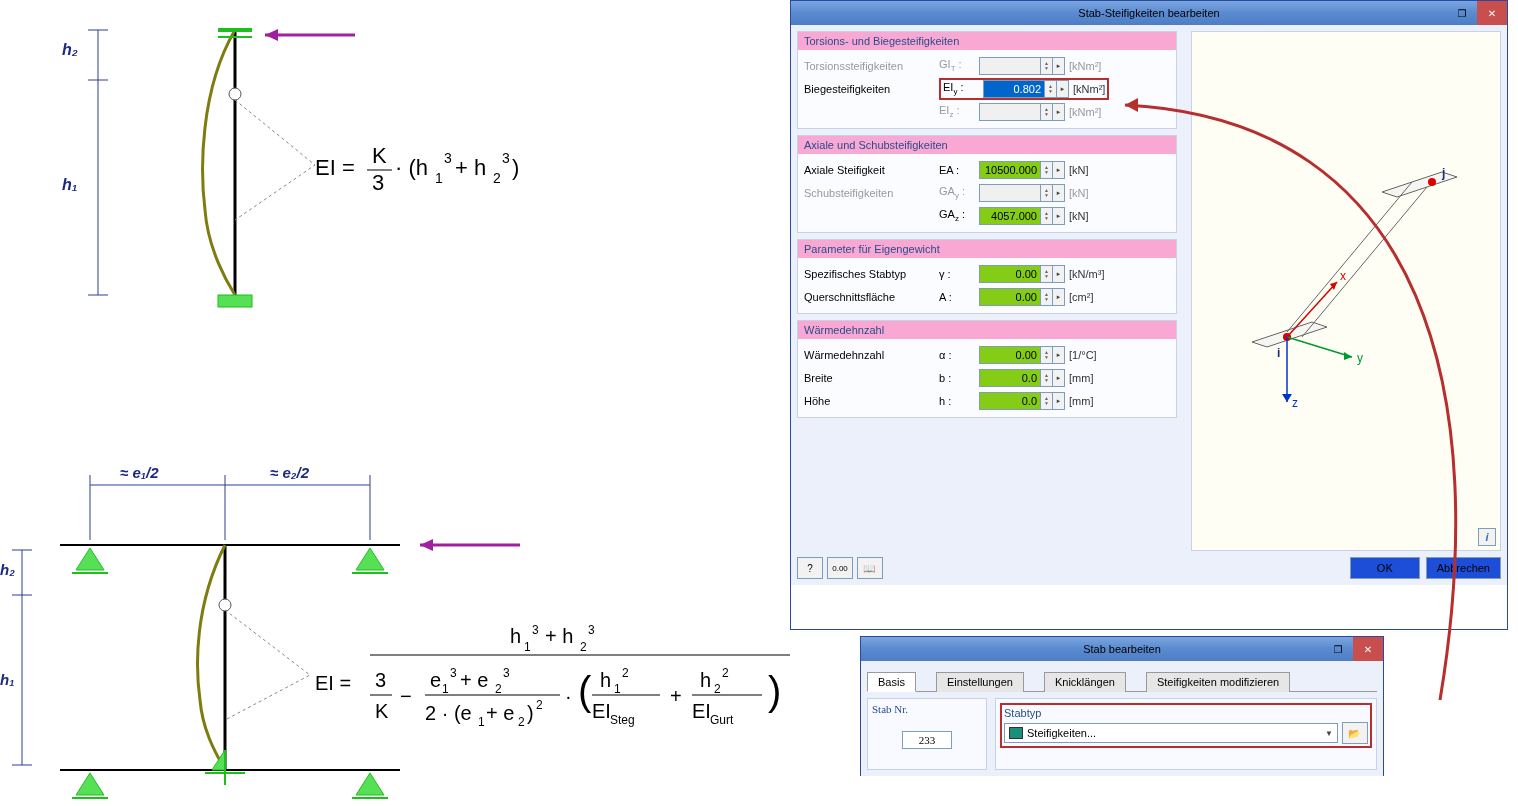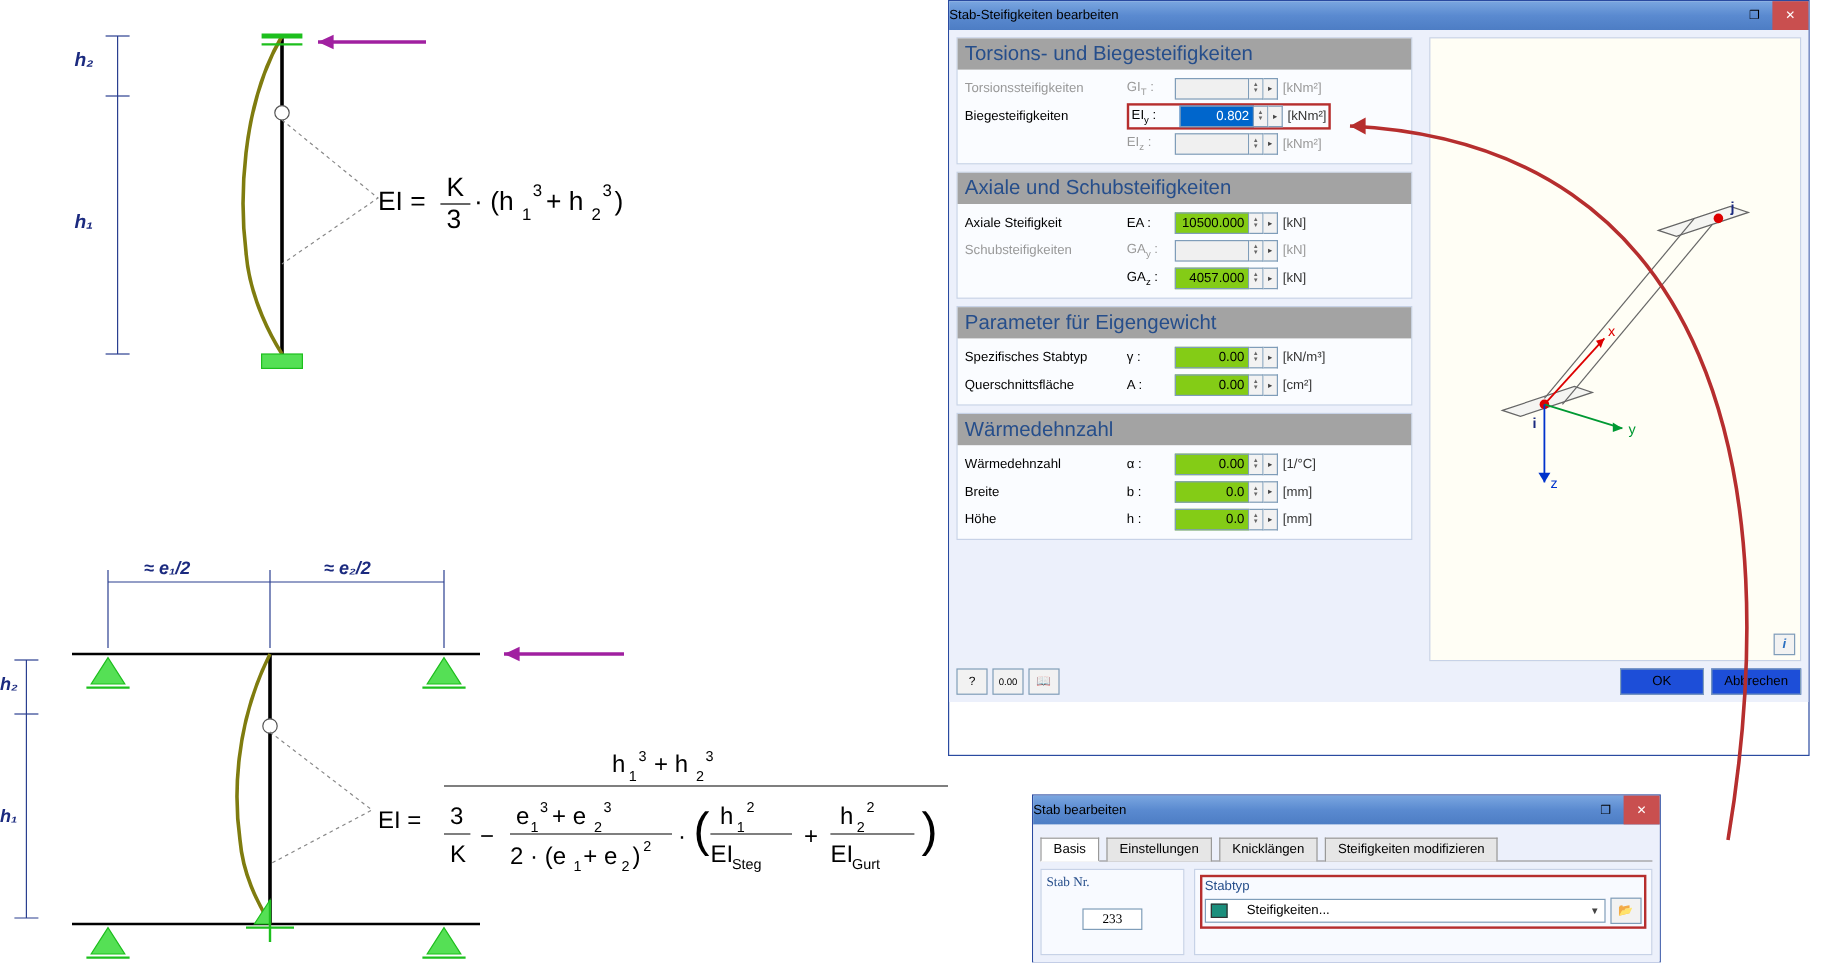--- a/index.html
+++ b/index.html
@@ -1,28 +1,28 @@
 <!DOCTYPE html>
 <html><head>
 <meta charset="utf-8">
 <style>
   * { box-sizing: border-box; }
   body { margin:0; font-family: Tahoma, Arial, sans-serif; font-size:11px; background:#fff; width:1518px; height:806px; position:relative; color:#000; }
   .diagram-area { position:absolute; left:0; top:0; width:830px; height:676px; }
   .dialog1 { position:absolute; left:790px; top:0; width:718px; height:630px; }
-  .dialog2 { position:absolute; left:860px; top:662px; width:524px; height:140px; }
+  .dialog2 { position:absolute; left:860px; top:636px; width:524px; height:140px; }
   .win { border:1px solid #2a4aa0; background:#fff; }
-  .titlebar { height:24px; background:linear-gradient(180deg,#7aa6e0 0%, #5a8ad0 50%, #4d7dc4 100%); display:flex; align-items:center; position:relative; font-size:11px; color:#000; }
+  .titlebar { height:24px; background:linear-gradient(180deg,#7aa6e0 0%, #5a8ad0 50%, #4d7dc4 100%); display:flex; align-items:center; justify-content:center; position:relative; font-size:11px; color:#000; }
   .titlebar .tbtns { position:absolute; right:0; top:0; display:flex; height:100%; }
   .tbtn { width:30px; height:24px; display:flex; align-items:center; justify-content:center; font-family: "Segoe UI Symbol", sans-serif; font-size:10px; }
   .tbtn.close { background:#c94f4f; color:#fff; }
   .tbtn.minmax { color:#000; }
   .winbody { padding:6px; background:#ecf0fb; }
   .group { border:1px solid #c7d2e7; margin-bottom:6px; background:#fafcff; }
-  .group-title { font-size:17px; padding:3px 6px; color:#264e8b; background:#a3a3a3; }
+  .group-title { font-size:11px; padding:3px 6px; color:#264e8b; background:#f9a8d4; }
   .group-body { padding:4px 6px; }
   .row { display:flex; align-items:center; height:22px; margin:1px 0; }
   .lbl { width:135px; }
   .sym { width:40px; text-align:left; }
   .sym sub { font-size:8px; }
   .inpwrap { display:flex; align-items:center; }
   .inp { width:62px; height:18px; border:1px solid #7f9db9; text-align:right; padding:0 3px; font-size:11px; background:#84cc16; }
   .inp.hl { background:#0066cc; color:#fff; }
   .spin { width:12px; height:18px; border:1px solid #7f9db9; border-left:none; background:#f2f2f2; display:flex; flex-direction:column; font-size:6px; line-height:1; align-items:center; justify-content:center; }
   .spin::before { content:"▲"; font-size:5px; color:#666; }
@@ -34,26 +34,26 @@
   .hlbox { border:2px solid #b62e2e; padding:0 2px; display:inline-flex; align-items:center; }
   .panel-left { float:left; width:380px; }
   .panel-right { float:right; width:310px; height:520px; background:#fffef5; border:1px solid #c7d2e7; position:relative; }
   .info-btn { position:absolute; right:4px; bottom:4px; width:18px; height:18px; border:1px solid #7f9db9; background:#f2f2f2; display:flex; align-items:center; justify-content:center; font-weight:bold; color:#2a6fc0; font-style:italic; }
   .footer { clear:both; padding:6px 0 0 0; display:flex; }
   .footer .fl { display:flex; gap:4px; }
   .footer .fr { margin-left:auto; display:flex; gap:6px; }
   .btn { height:22px; min-width:70px; padding:0 10px; border:1px solid #7f9db9; background:#1d4ed8; display:flex; align-items:center; justify-content:center; }
   .iconbtn { width:26px; height:22px; border:1px solid #7f9db9; background:#f2f2f2; display:flex; align-items:center; justify-content:center; font-size:10px; }
   .tabs { display:flex; border-bottom:1px solid #999; margin:4px 0 6px 0; }
-  .tab { padding:3px 10px; border:1px solid #999; border-bottom:none; background:#e6e6e6; margin-right:6px; position:relative; top:1px; }
+  .tab { padding:3px 10px; border:1px solid #999; border-bottom:none; background:#e6e6e6; margin-right:20px; position:relative; top:1px; }
   .tab.active { background:#fff; border-bottom:1px solid #fff; }
   .subgroup { border:1px solid #c7d2e7; padding:4px; background:#f8faff; }
   .subgroup .sgtitle { color:#264e8b; margin-bottom:3px; }
   .numbox { width:50px; height:18px; border:1px solid #7f9db9; text-align:center; background:#fff; margin:16px auto; display:flex; align-items:center; justify-content:center; }
-  .sel { height:20px; border:1px solid #7f9db9; background:#fff; display:flex; align-items:center; padding:0 4px; gap:16px; }
+  .sel { height:20px; border:1px solid #7f9db9; background:#fff; display:flex; align-items:center; padding:0 4px; gap:4px; }
   .sel .swatch { width:14px; height:12px; background:#1a8f7c; border:1px solid #333; }
   .sel .caret { margin-left:auto; font-size:8px; color:#444; }
   .stabtyp-row { display:flex; align-items:center; gap:4px; }
   .hlbox2 { border:2px solid #b62e2e; padding:2px; }
   svg text { font-family: Tahoma,Arial,sans-serif; }
   .clearfix::after { content:""; display:table; clear:both; }
 </style>
 </head>
 <body>
 

